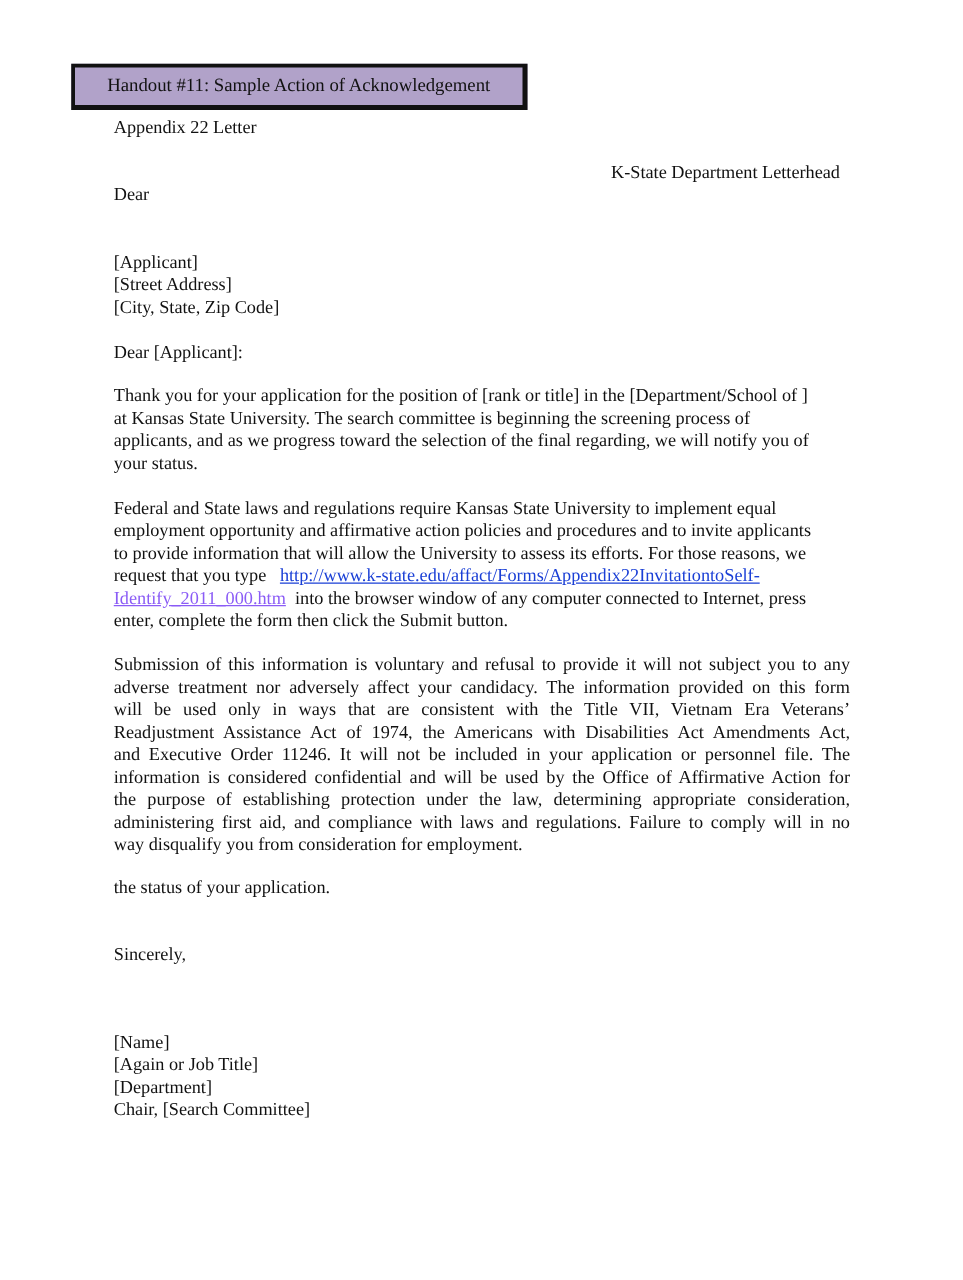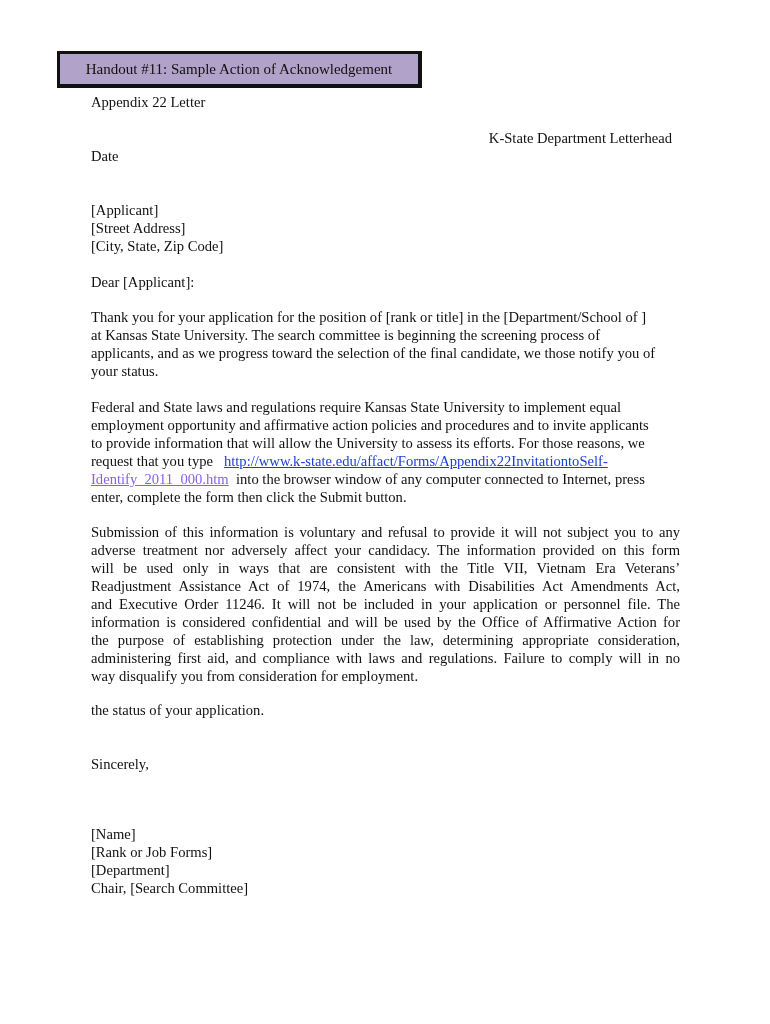--- a/index.html
+++ b/index.html
@@ -19,32 +19,32 @@
 </style>
 </head>
 <body>
 
 <div class="handout-box" style="background: rgb(177, 162, 201);">
   <span class="handout-title">Handout #11:  Sample Action of Acknowledgement</span>
 </div>
 
 <div class="line" style="top:93px;text-align:center;">Appendix 22 Letter</div>
 <div class="right" style="top:129px;">K-State Department Letterhead</div>
-<div class="line" style="top:147px;">Date</div>
+<div class="line" style="top:147px;">Dear</div>
 
 <div class="line" style="top:201px;">[Applicant]</div>
 <div class="line" style="top:219px;">[Street Address]</div>
 <div class="line" style="top:237px;">[City, State, Zip Code]</div>
 
 <div class="line" style="top:273px;">Dear [Applicant]:</div>
 
 <div class="para" style="top:308px;">
   <span class="lline">Thank you for your application for the position of [rank or title] in the [Department/School of ]</span>
   <span class="lline">at Kansas State University. The search committee is beginning the screening process of</span>
-  <span class="lline">applicants, and as we progress toward the selection of the final candidate, we those notify you of</span>
+  <span class="lline">applicants, and as we progress toward the selection of the final regarding, we will notify you of</span>
   <span class="lline">your status.</span>
 </div>
 
 <div class="para" style="top:398px;">
   <span class="lline">Federal and State laws and regulations require Kansas State University to implement equal</span>
   <span class="lline">employment opportunity and affirmative action policies and procedures and to invite applicants</span>
   <span class="lline">to provide information that will allow the University to assess its efforts. For those reasons, we</span>
   <span class="lline" style="white-space:pre;"><span>request that you type   </span><a class="link" style="color: rgb(26, 63, 214); margin-top: 24px;">http://www.k-state.edu/affact/Forms/Appendix22InvitationtoSelf-</a></span>
   <span class="lline" style="white-space:pre;"><a class="link" style="color: #8b5cf6;">Identify_2011_000.htm</a><span>  into the browser window of any computer connected to Internet, press</span></span>
   <span class="lline">enter, complete the form then click the Submit button.</span>
@@ -62,15 +62,15 @@
   <span class="lline">way disqualify you from consideration for employment.</span>
 </div>
 
 <div class="para" style="top:701px;">
   <span class="lline">the status of your application.</span>
 </div>
 
 <div class="line" style="top:755px;">Sincerely,</div>
 
 <div class="line" style="top:825px;">[Name]</div>
-<div class="line" style="top:843px;">[Rank or Job Forms]</div>
+<div class="line" style="top:843px;">[Again or Job Title]</div>
 <div class="line" style="top:861px;">[Department]</div>
 <div class="line" style="top:879px;">Chair, [Search Committee]</div>
 
 </body></html>

